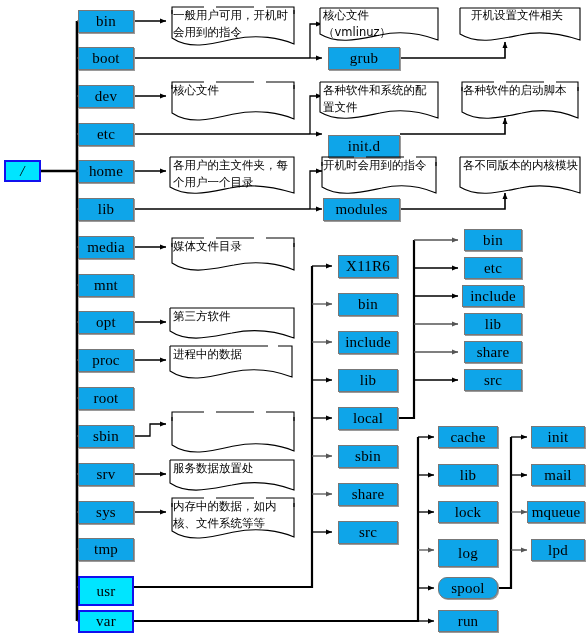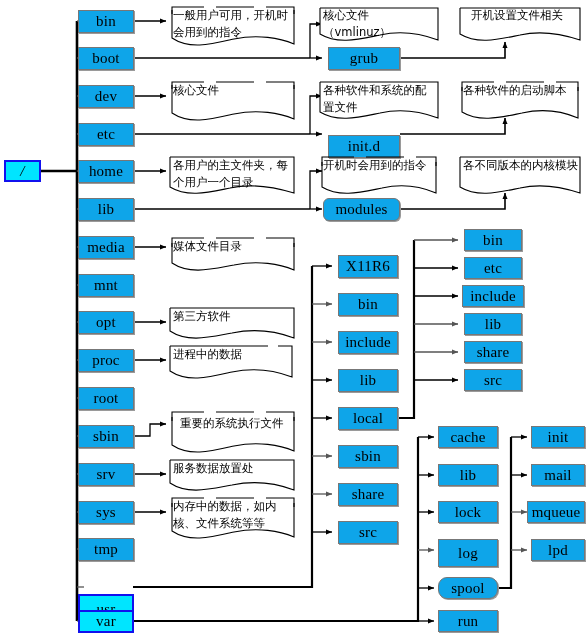--- a/index.html
+++ b/index.html
@@ -176,26 +176,26 @@
   <div class="node" style="left:78px;top:198px;width:56px;height:23px;">lib</div>
   <div class="node" style="left:78px;top:236px;width:56px;height:23px;">media</div>
   <div class="node" style="left:78px;top:274px;width:56px;height:23px;">mnt</div>
   <div class="node" style="left:78px;top:311px;width:56px;height:23px;">opt</div>
   <div class="node" style="left:78px;top:349px;width:56px;height:23px;">proc</div>
   <div class="node" style="left:78px;top:387px;width:56px;height:23px;">root</div>
   <div class="node" style="left:78px;top:425px;width:56px;height:23px;">sbin</div>
   <div class="node" style="left:78px;top:463px;width:56px;height:23px;">srv</div>
   <div class="node" style="left:78px;top:501px;width:56px;height:23px;">sys</div>
   <div class="node" style="left:78px;top:538px;width:56px;height:23px;">tmp</div>
-  <div class="node hi" style="left:78px;top:576px;width:56px;height:30px;margin-top:18px;">usr</div>
+  <div class="node hi" style="left:78px;top:576px;width:56px;height:30px;">usr</div>
   <div class="node hi" style="left:78px;top:610px;width:56px;height:23px;">var</div>
 
   <div class="node" style="left:328px;top:47px;width:72px;height:23px;">grub</div>
   <div class="node" style="left:328px;top:123px;width:72px;height:23px;margin-top:12px;">init.d</div>
-  <div class="node" style="left:323px;top:198px;width:77px;height:23px;border-radius:6px;">modules</div>
+  <div class="node" style="left:323px;top:198px;width:77px;height:23px;">modules</div>
 
   <div class="node" style="left:338px;top:255px;width:60px;height:23px;">X11R6</div>
   <div class="node" style="left:338px;top:293px;width:60px;height:23px;">bin</div>
   <div class="node" style="left:338px;top:331px;width:60px;height:23px;">include</div>
   <div class="node" style="left:338px;top:369px;width:60px;height:23px;">lib</div>
   <div class="node" style="left:338px;top:407px;width:60px;height:23px;">local</div>
   <div class="node" style="left:338px;top:445px;width:60px;height:23px;">sbin</div>
   <div class="node" style="left:338px;top:483px;width:60px;height:23px;">share</div>
   <div class="node" style="left:338px;top:521px;width:60px;height:23px;">src</div>
 
@@ -307,21 +307,20 @@
       <path d="M124,8 L124,3 L110,3 M100,3 L2,3" fill="none" stroke="#000" stroke-width="1.1"></path>
     </svg>
     <span class="dtxt">进程中的数据</span>
   </div>
 
   <div class="doc ctr" style="left:168px;top:407px;width:130px;height:50px;">
     <svg class="dsvg" width="130" height="50" viewBox="0 0 130 50">
       <path d="M4,10 L4,38 C22,50 44,44 66,39 C90,34 112,38 126,44 L126,10" fill="#fff" stroke="#000" stroke-width="1.1"></path>
       <path d="M4,14 L4,5 L36,5 M48,5 L86,5 M98,5 L126,5 L126,14" fill="none" stroke="#000" stroke-width="1.1"></path>
     </svg>
-    <span class="dtxt">重要的系统执行文件</span>
   </div>
 
   <div class="doc" style="left:168px;top:495px;width:130px;height:46px;">
     <svg class="dsvg" width="130" height="46" viewBox="0 0 130 46">
       <path d="M4,8 L4,36 C22,48 44,42 66,37 C90,32 112,36 126,42 L126,8" fill="#fff" stroke="#000" stroke-width="1.1"></path>
       <path d="M4,12 L4,3 L36,3 M48,3 L86,3 M98,3 L126,3 L126,12" fill="none" stroke="#000" stroke-width="1.1"></path>
     </svg>
     <span class="dtxt">内存中的数据，如内核、文件系统等等</span>
   </div>
 

